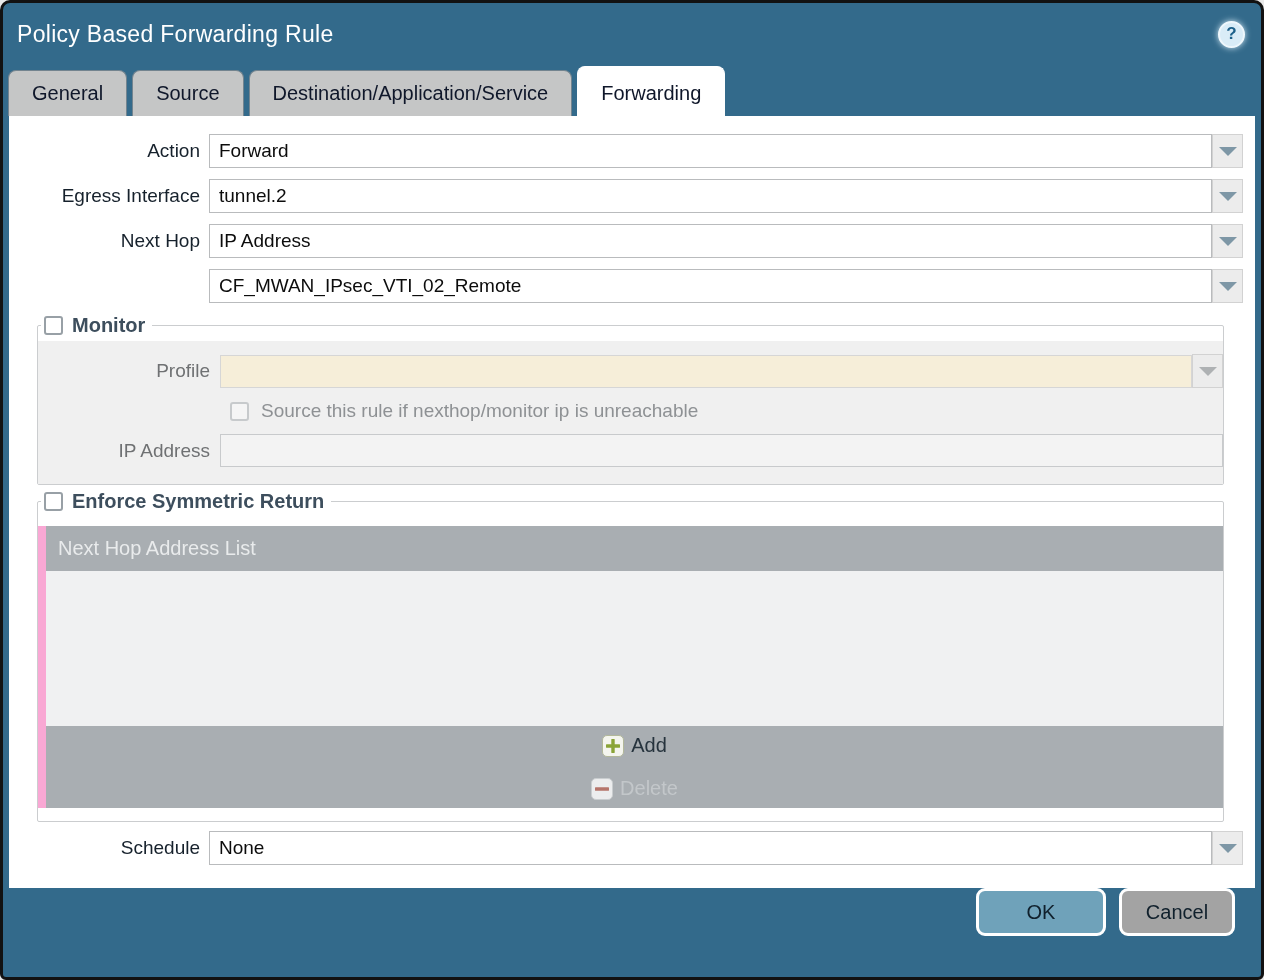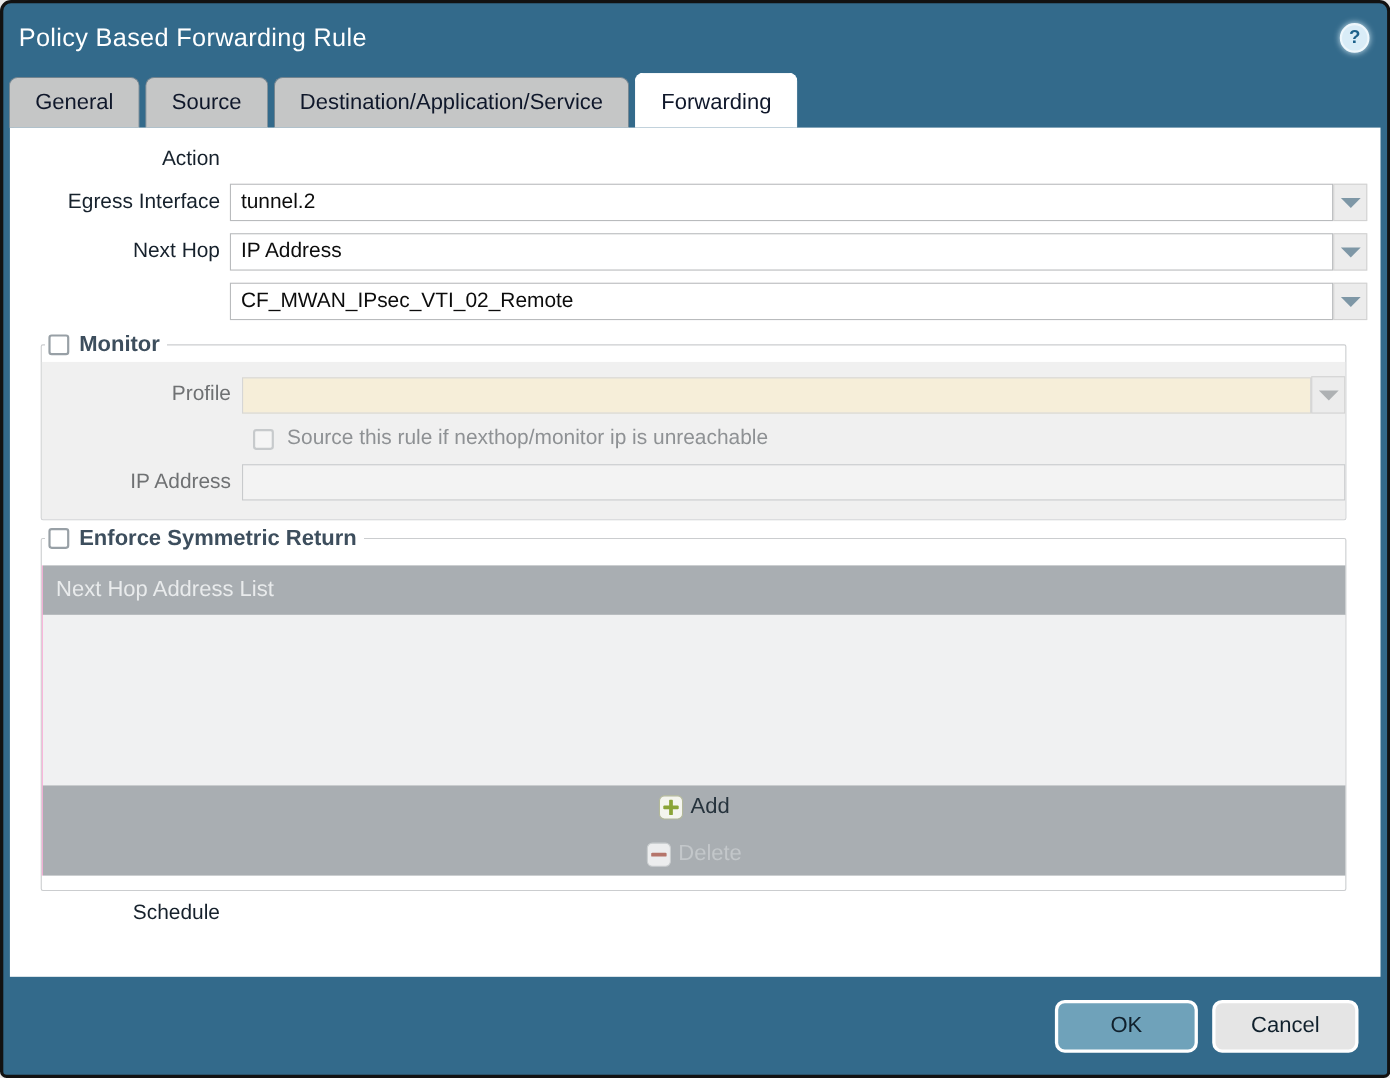--- a/index.html
+++ b/index.html
@@ -120,21 +120,21 @@
   }
   .field-gray {
     flex:1; height:33px; margin-right:0;
     background:#f3f3f3; border:1px solid #c8cacc;
     display:flex; align-items:center; padding:0 9px; font-size:19px;
   }
   .m-check { margin-left:192px; display:flex; align-items:center; gap:12px;
     color:#8e9194; font-size:19px; }
 
   
-  .nh-table { margin:13px 0; border-left:1px solid #f9a8d4; }
+  .nh-table { margin:13px 0; border-left:8px solid #f9a8d4; }
   .thead {
     background:#a9aeb2; color:#e9ebec;
     font-size:20px; padding:11px 12px;
   }
   .tbody { background:#f0f1f2; height:155px; }
   .tfoot {
     background:#a9aeb2; padding:8px 11px;
     display:flex; align-items:center; gap:20px;flex-direction:column;
   }
   .tbtn { display:flex; align-items:center; gap:7px; font-size:20px; }
@@ -145,32 +145,32 @@
   .btn-add { color:#26333d; cursor:pointer; }
   .btn-add .ic { background:#f4f5ee; border:1px solid #b2b89a; }
   .btn-del { color:#c3c7ca; cursor:default; }
   .btn-del .ic { background:#ecedee; border:1px solid #c9cdcf; }
 
   .schedule-row { margin-top:9px; }
 
   
   .footer {
     flex:none; height:89px;
-    display:flex; justify-content:flex-end; align-items:center;
+    display:flex; justify-content:flex-end; 
     gap:13px; padding-right:26px;
   }
   .btn {
     height:48px; border-radius:9px;
     border:3px solid #ffffff;
     font-size:20px; color:#10202c;
     display:flex; align-items:center; justify-content:center;
     cursor:pointer; font-family:inherit;
   }
   .btn-ok { width:130px; background:#6fa2ba; }
-  .btn-cancel { width:133px; background:#e5e5e5; }
+  .btn-cancel { width:116px; background:#a3a3a3; }
 </style>
 </head>
 <body>
 
 <div class="dialog">
 
   <div class="titlebar">
     <span class="title">Policy Based Forwarding Rule</span>
     <span class="help">?</span>
   </div>
@@ -179,20 +179,26 @@
     <div class="tab">General</div>
     <div class="tab">Source</div>
     <div class="tab">Destination/Application/Service</div>
     <div class="tab active">Forwarding</div>
   </div>
 
   <div class="content">
 
     <div class="row">
       <div class="lbl">Action</div>
+      <div class="combo">
+        <div class="val">Forward</div>
+        <div class="ddbtn">
+          <span class="arrow"></span>
+        </div>
+      </div>
     </div>
 
     <div class="row">
       <div class="lbl">Egress Interface</div>
       <div class="combo">
         <div class="val">tunnel.2</div>
         <div class="ddbtn">
           <span class="arrow"></span>
         </div>
       </div>
@@ -273,20 +279,26 @@
                 </svg>
             </span>
             <span>Delete</span>
           </div>
         </div>
       </div>
     </fieldset>
 
     <div class="row schedule-row">
       <div class="lbl">Schedule</div>
+      <div class="combo">
+        <div class="val">None</div>
+        <div class="ddbtn">
+          <span class="arrow"></span>
+        </div>
+      </div>
     </div>
 
   </div>
 
   <div class="footer">
     <div class="btn btn-ok">OK</div>
     <div class="btn btn-cancel">Cancel</div>
   </div>
 
 </div>

